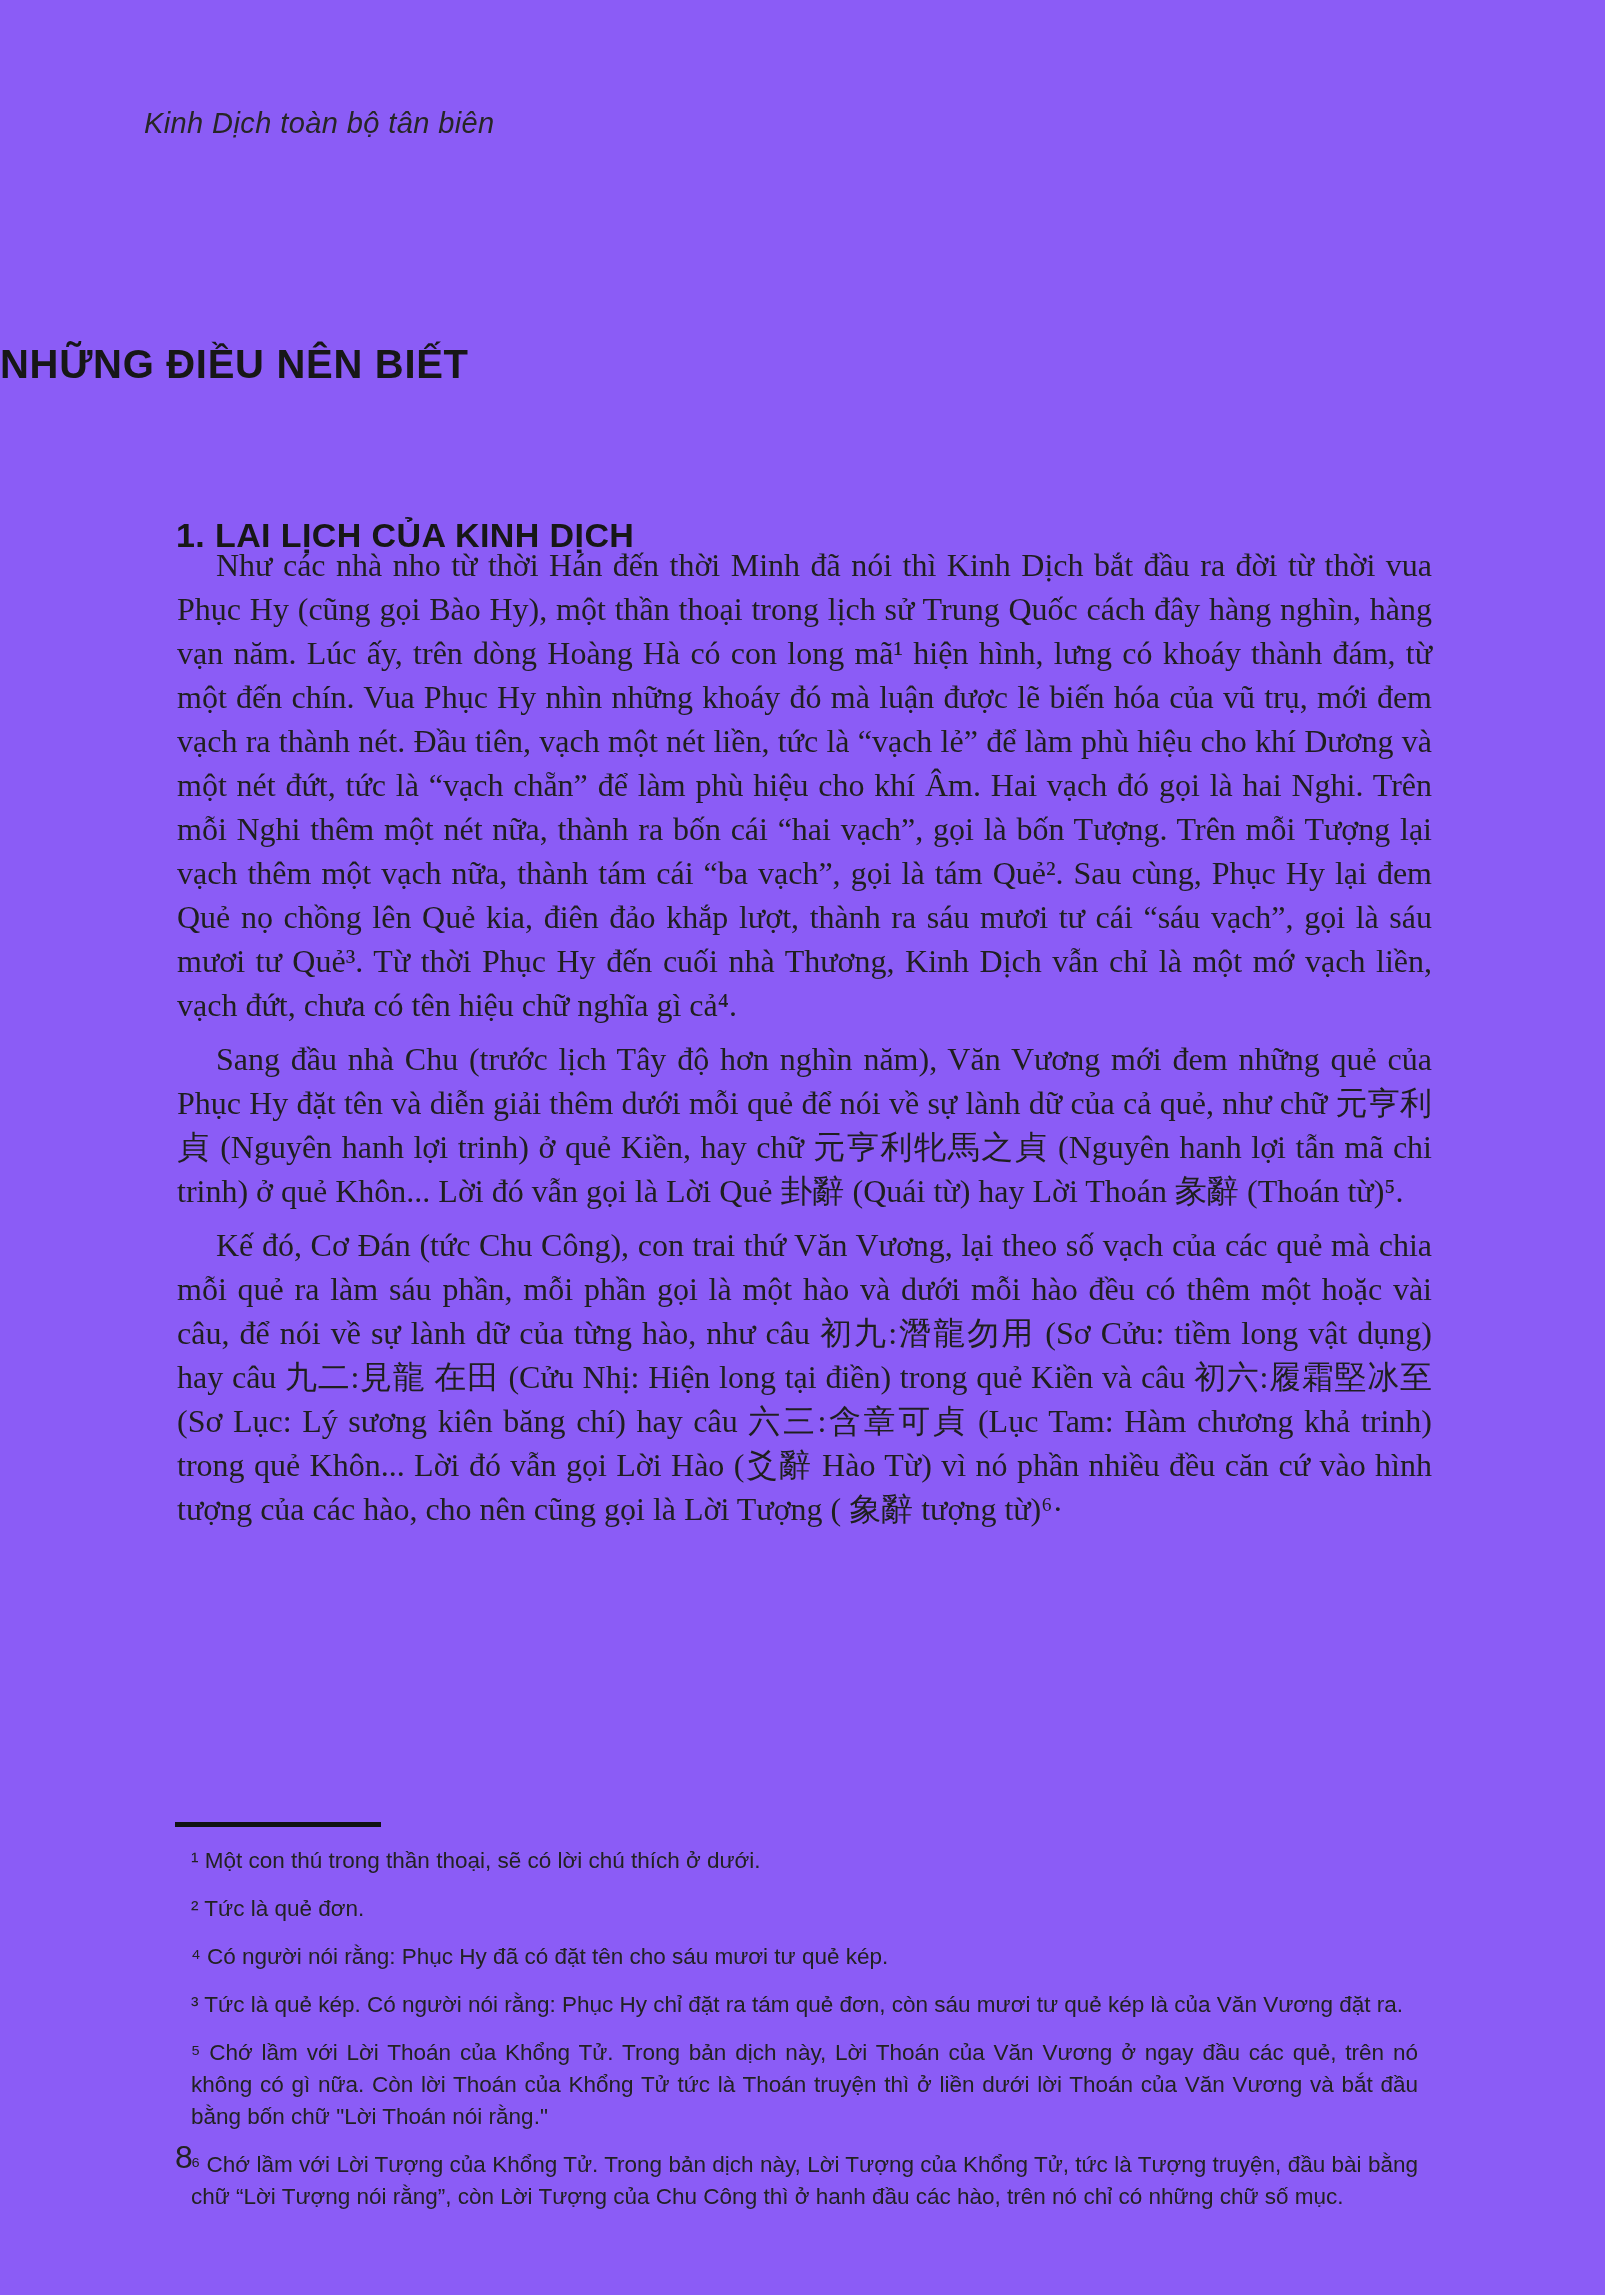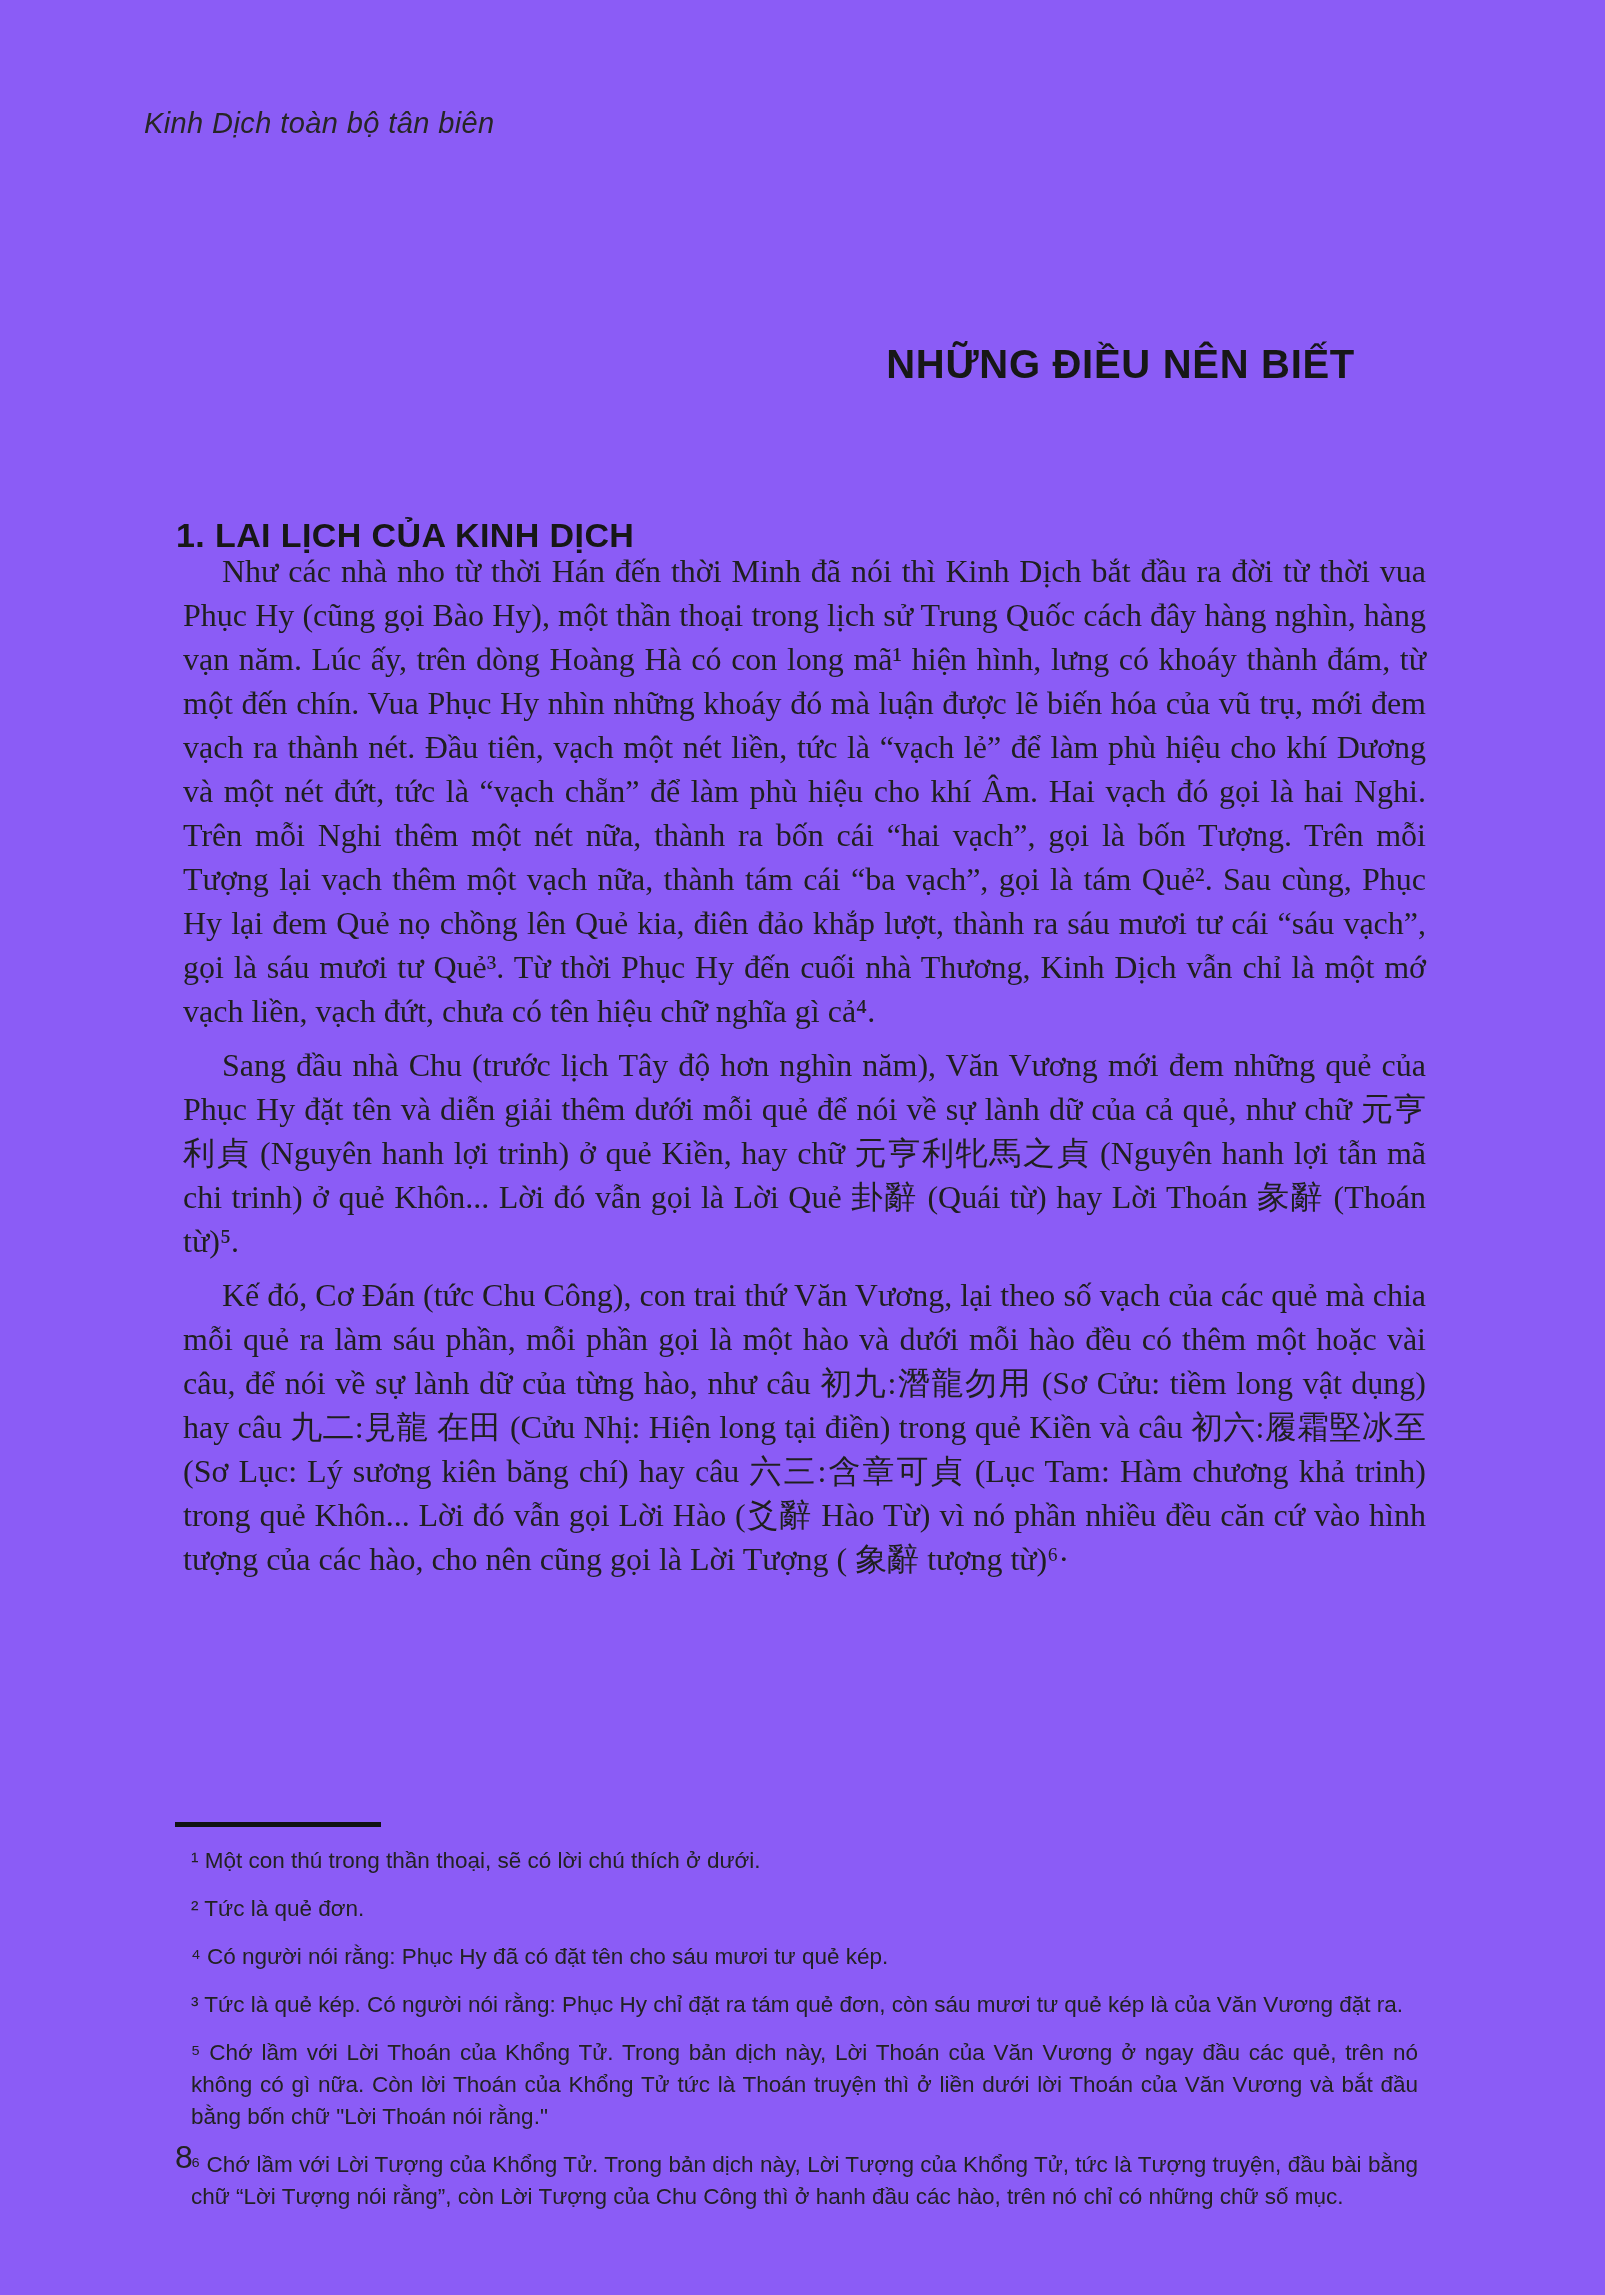--- a/index.html
+++ b/index.html
@@ -23,21 +23,21 @@
     font-style: italic;
     font-size: 29px;
     letter-spacing: 0.4px;
     color: #262626;
   }
   .page-title {
     position: absolute;
     left: 0;
     top: 315px;
     width: 1355px;
-    text-align: right;
+    text-align: left;
     font-family: "Liberation Sans", sans-serif;
     font-weight: bold;
     font-size: 40px;
     letter-spacing: 0.7px;
     color: #171717;
   }
   .section-heading {
     position: absolute;
     left: 176px;
     top: 488px;
@@ -52,21 +52,21 @@
     left: 175px;
     top: 541px;
     width: 1259px;
     font-family: "Liberation Serif", serif;
     font-size: 32px;
     line-height: 44px;
     text-align: justify;
     color: #1f1f1f;
   }
   .content p {
-    margin: 8px;
+    margin: 2px;
     text-indent: 39px;
   }
   .content p + p {
     margin-top: 10px;
   }
   .footnotes {
     position: absolute;
     left: 175px;
     top: 1822px;
     width: 1259px;

